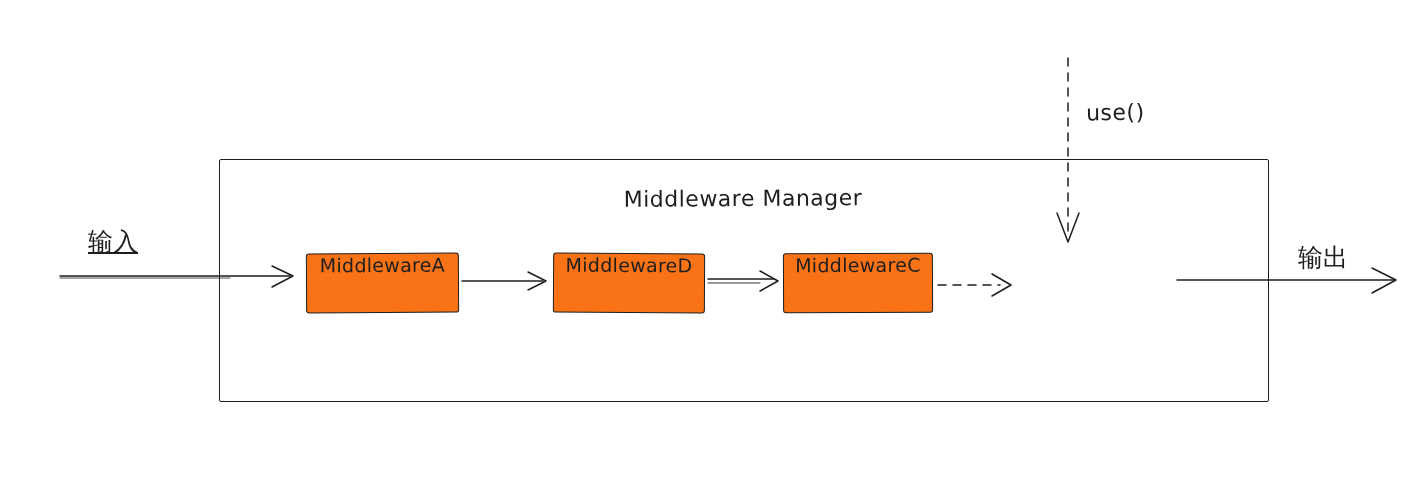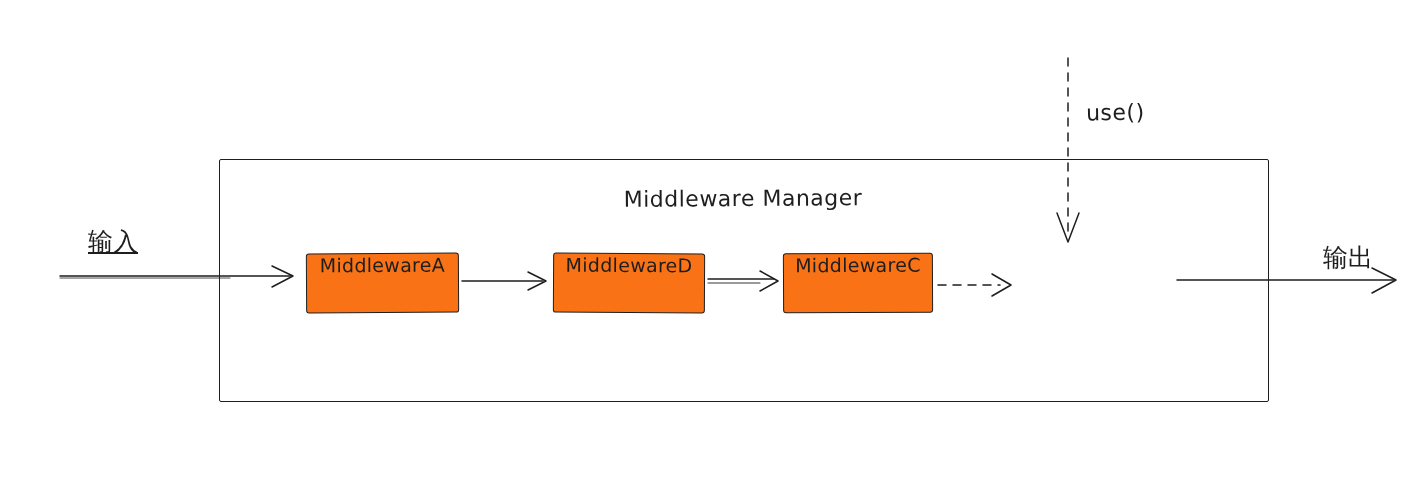--- a/index.html
+++ b/index.html
@@ -61,21 +61,21 @@
   .node.dashed { border-style: dashed; }
   .node-a { left: 306px; top: 253px; width: 151px; height: 58px; transform: rotate(-0.3deg); }
   .node-b { left: 553px; top: 253px; width: 150px; height: 58px; transform: rotate(0.3deg); }
   .node-c { left: 783px; top: 253px; width: 148px; height: 58px; transform: rotate(-0.25deg); }
   .node-d { left: 1018px; top: 250px; width: 150px; height: 59px; }
   .flow-label {
     position: absolute;
     font-size: 25px;
   }
   .input-label  { left: 88px;  top: 225px; text-decoration: underline; }
-  .output-label { left: 1298px; top: 241px; margin-left: 25px; }
+  .output-label { left: 1298px; top: 241px; }
   .use-label {
     position: absolute;
     left: 1086px; top: 100px;
     font-size: 22px;
     letter-spacing: 0.5px;
     transform: rotate(-1deg);
   }
 </style>
 </head>
 <body>

